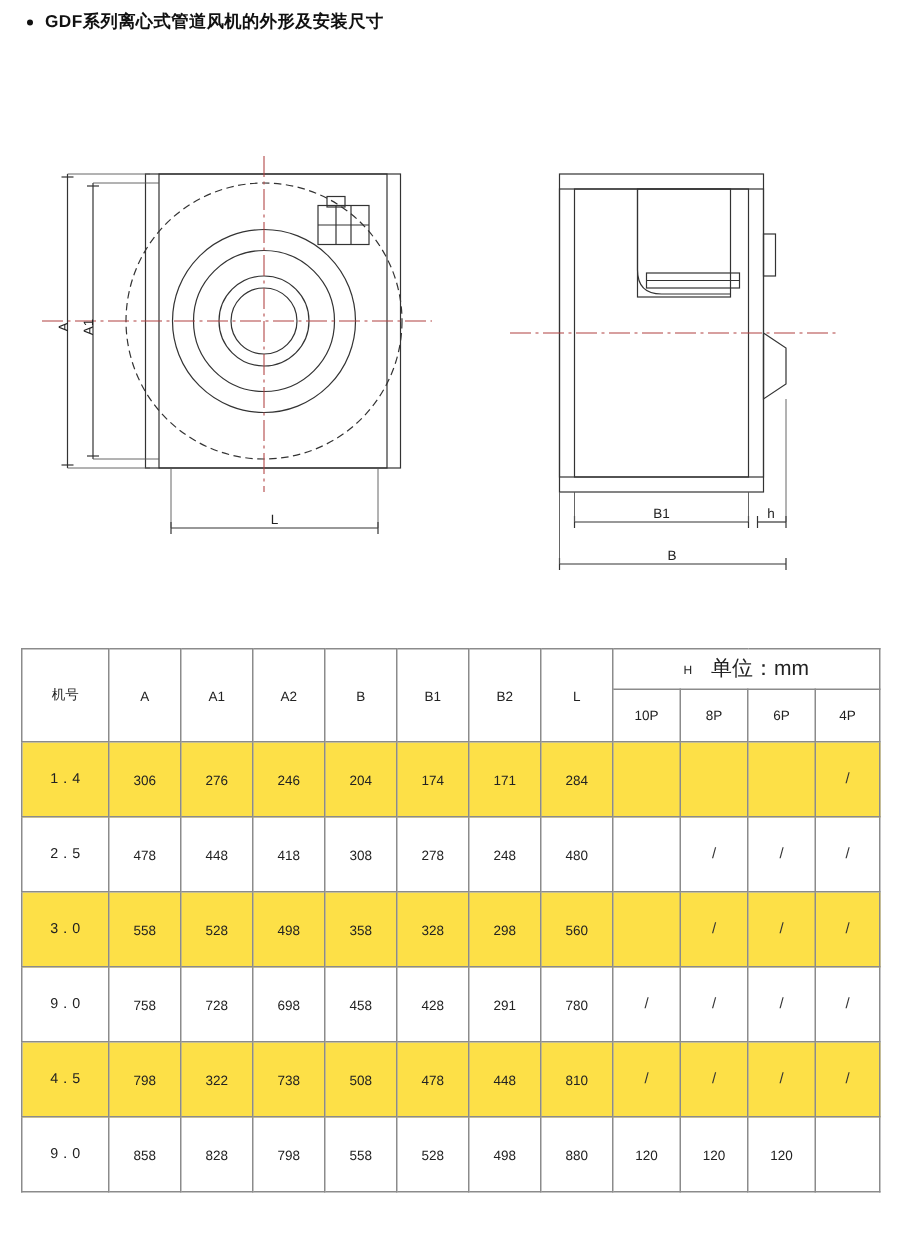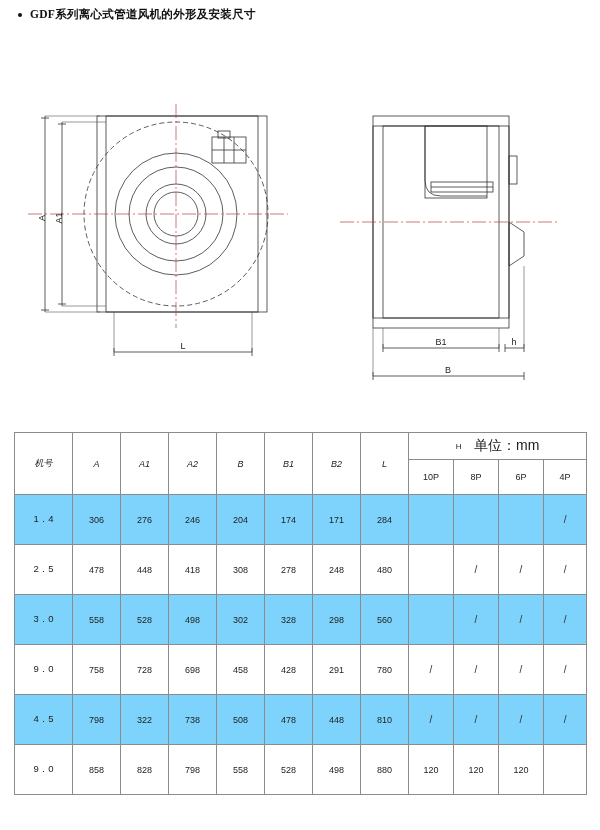--- a/index.html
+++ b/index.html
@@ -34,21 +34,20 @@
     height: 4px;
     background: #111;
     border-radius: 50%;
     display: inline-block;
   }
   .title-text {
     font-size: 11.5px;
     font-weight: bold;
     letter-spacing: 0.3px;
     color: #111;
-    font-family: Liberation Serif, serif;
   }
   
   .drawings {
     position: absolute;
     left: 0;
     top: 60px;
     width: 600px;
     height: 360px;
   }
   .drawings svg {
@@ -91,32 +90,31 @@
     gap: 12px;
   }
   .unit-h {
     font-size: 8px;
     letter-spacing: 0.5px;
   }
   .unit-label {
     font-size: 14px;
   }
   .row-shade td {
-    background: #7dd3fc;
+    background: #fde047;
   }
   .col-mark {
     font-size: 9.5px;
   }
   .slash {
     font-size: 10px;
     color: #333;
   }
   .tall-head {
     height: 60px !important;
-    font-style: italic;
   }
 </style>
 </head>
 <body>
 
 <div class="page">
 
   <div class="title-row">
     <span class="bullet"></span>
     <span class="title-text">GDF系列离心式管道风机的外形及安装尺寸</span>
@@ -275,21 +273,21 @@
           <td class="slash"></td>
           <td class="slash">/</td>
           <td class="slash">/</td>
           <td class="slash">/</td>
         </tr>
         <tr class="row-shade">
           <td class="col-mark">3．0</td>
           <td>558</td>
           <td>528</td>
           <td>498</td>
-          <td>302</td>
+          <td>358</td>
           <td>328</td>
           <td>298</td>
           <td>560</td>
           <td class="slash"></td>
           <td class="slash">/</td>
           <td class="slash">/</td>
           <td class="slash">/</td>
         </tr>
         <tr>
           <td class="col-mark">9．0</td>

